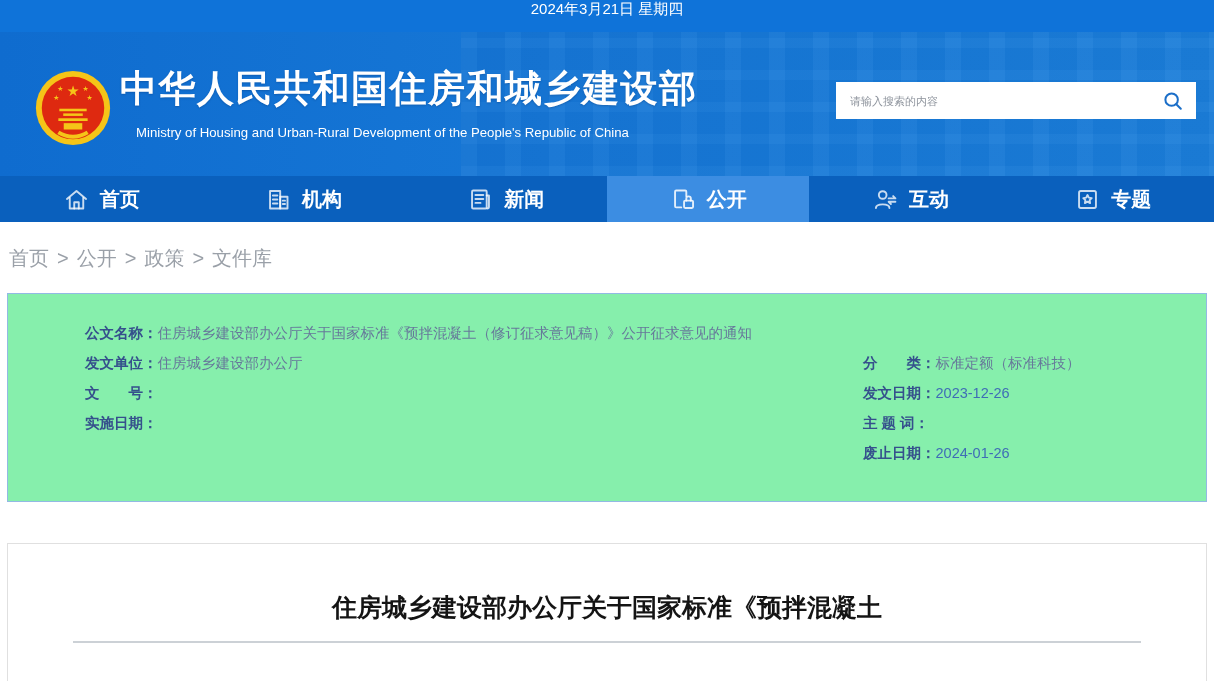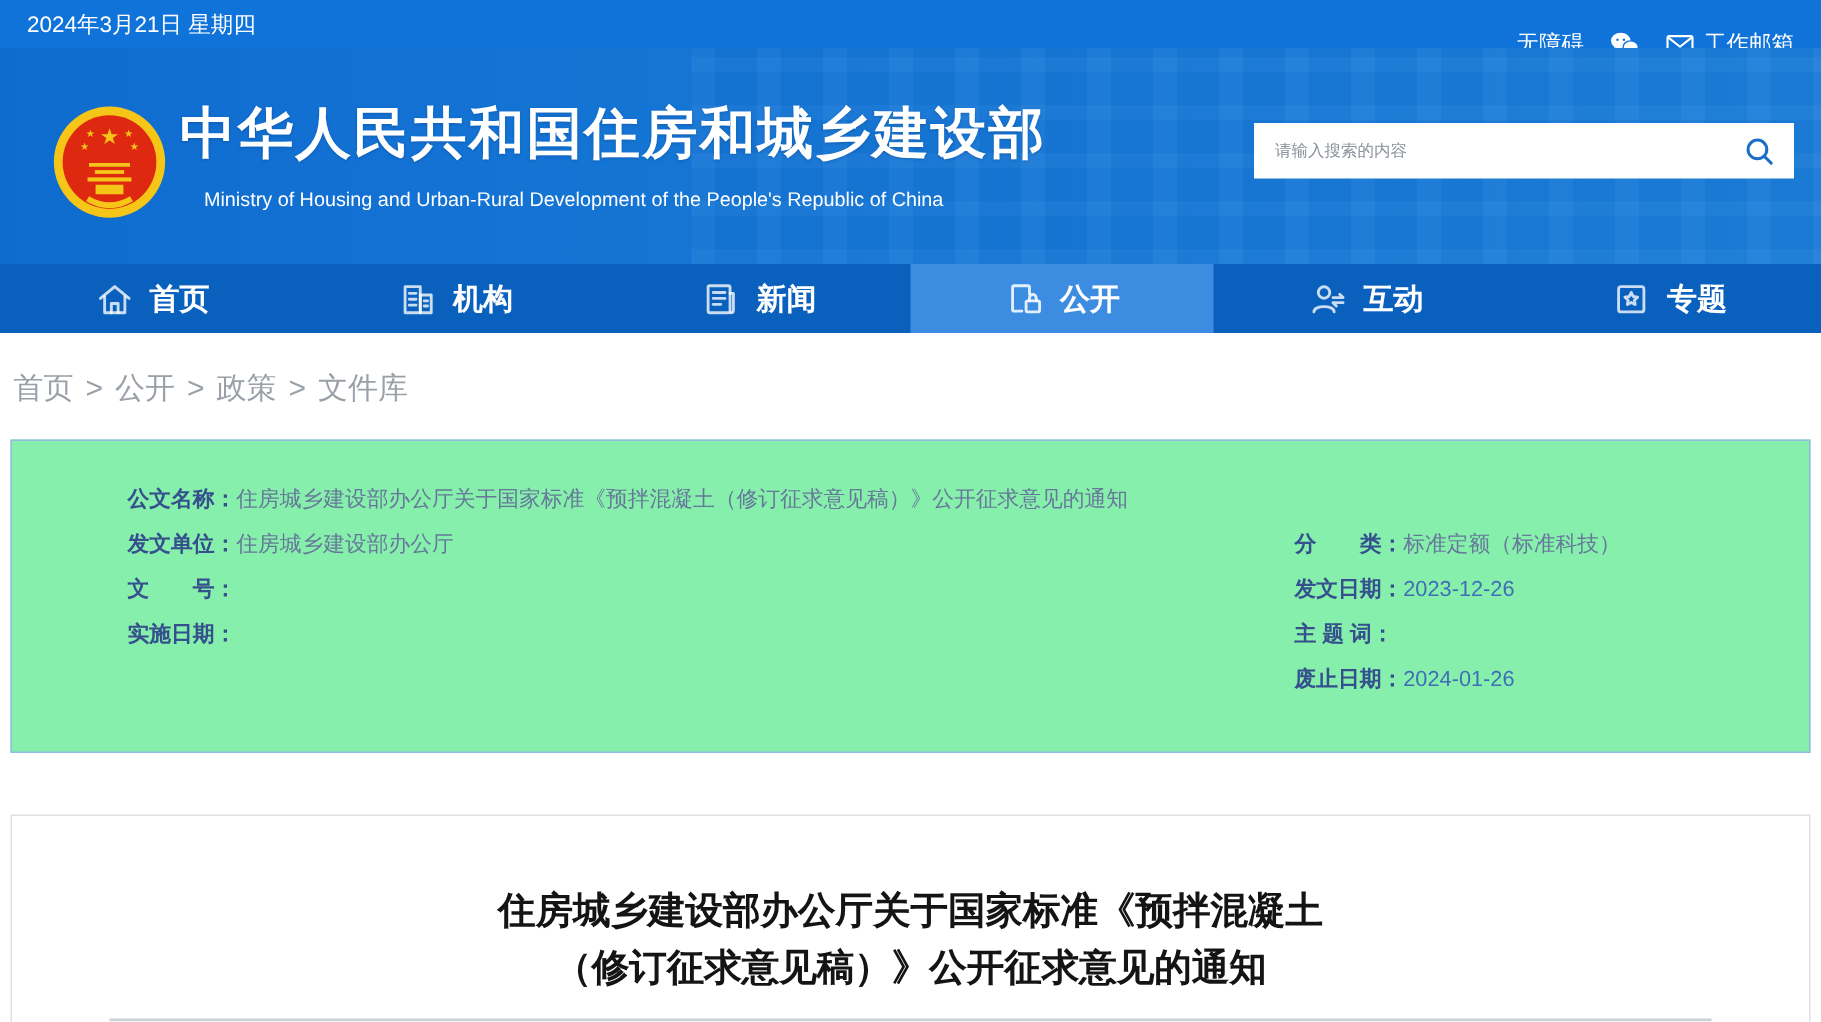--- a/index.html
+++ b/index.html
@@ -4,21 +4,21 @@
 <style>
   * { margin:0; padding:0; box-sizing:border-box; }
   body {
     width:1214px; height:681px; overflow:hidden; background:#fff;
     font-family:"Liberation Sans","DejaVu Sans",sans-serif;
   }
   
   .topbar {
     height:32px; background:#0f73d9; color:#fff;
     display:flex; justify-content:space-between; align-items:center;
-    padding:0 18px; font-size:15px;
+    padding:0 18px; font-size:15px;flex-direction:column;
   }
   .topbar-right { display:flex; align-items:center; gap:16px;margin-top:26px; }
   .topbar-right .link { display:flex; align-items:center; gap:6px; cursor:pointer; }
   .topbar svg { display:block; }
   
   .header {
     position:relative; height:144px; overflow:hidden;
     background:linear-gradient(90deg,#0f6ccf 0%,#1677d6 45%,#1c7ed9 100%);
   }
   .header::after {
@@ -221,16 +221,15 @@
       <div class="meta-row">
         <span class="meta-label">废止日期：</span><span class="meta-value date">2024-01-26</span>
       </div>
     </div>
   </div>
 </div>
 
 <div class="article-card">
   <div class="article-title">
     <div>住房城乡建设部办公厅关于国家标准《预拌混凝土</div>
-    <div>（修订征求意见稿）》公开征求意见的通知</div>
   </div>
   <div class="article-divider"></div>
 </div>
 
 </body></html>

